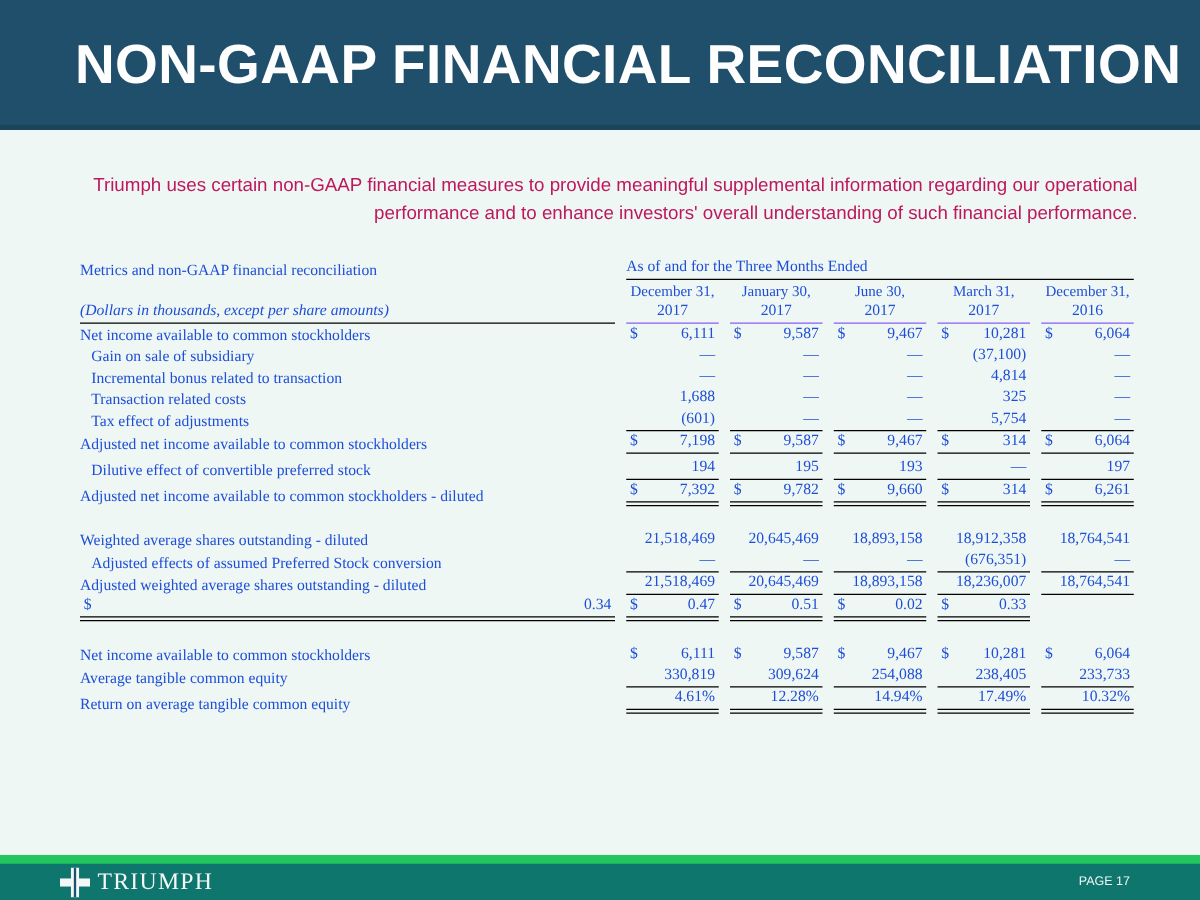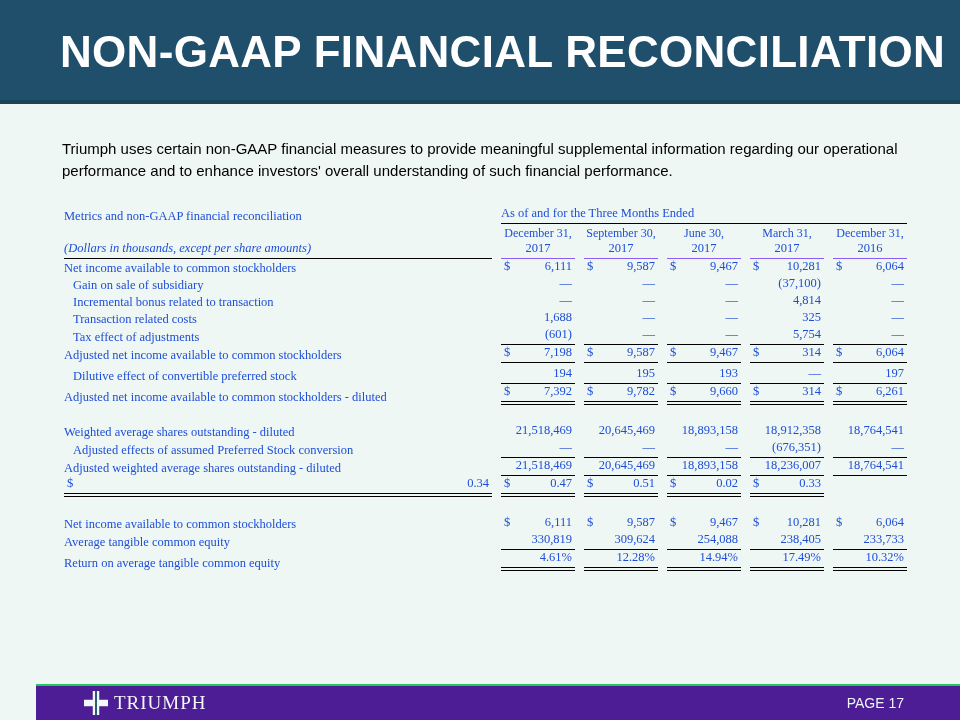--- a/index.html
+++ b/index.html
@@ -30,23 +30,24 @@
     color: #FEFEFE;
     margin: 0;
   }
 
   
   .content { padding: 34px 50px 0 62px; }
   .intro {
     font-family: "Liberation Sans", sans-serif;
     font-size: 15px;
     line-height: 1.45;
-    color: #000000;
+    color: #be185d;
     max-width: 858px;
     margin: 0 0 24px 0;
+    text-align: right;
   }
 
   
   .fintable {
     font-family: "Liberation Serif", serif;
     font-size: 12.5px;
     color: #1d4ed8;
     width: 843px;
     margin-left: 2px;
   }
@@ -88,38 +89,37 @@
   .rule-s { border-bottom: 1px solid #000; }
   .rule-d { border-bottom: 4px double #000; }
   .gap { margin-top: 3px; }
   .section + .section { margin-top: 18px; }
 
   
   .footer {
     position: absolute;
     left: 0; right: 0; bottom: 0;
     height: 36px;
-    background: #4c1d95;
-    border-top: 2px solid #22c55e;
+    background: #0f766e;
+    border-top: 7px solid #22c55e;
     display: flex;
     align-items: center;
     justify-content: space-between;
     padding: 0 56px 0 48px;
-    margin-left: 36px;
   }
   .brand { display: flex; align-items: center; gap: 6px; }
   .brandname {
     font-family: "Liberation Serif", serif;
     font-size: 19px;
     letter-spacing: 1px;
     color: #F2F8F8;
   }
   .page {
     font-family: "Liberation Sans", sans-serif;
-    font-size: 14px;
+    font-size: 10px;
     color: #EDF5F7;
   }
 </style>
 </head>
 <body>
 
 <div class="slide">
 
   <header class="topbar">
     <h1 class="title">NON-GAAP FINANCIAL RECONCILIATION</h1>
@@ -131,21 +131,21 @@
     <div class="fintable">
 
       <div class="trow hrow">
         <div class="lbl">Metrics and non-GAAP financial reconciliation</div>
         <div class="caption-span">As of and for the Three Months Ended</div>
       </div>
 
       <div class="trow hrow">
         <div class="lbl"></div>
         <div class="chead">December 31,</div>
-        <div class="chead">September 30,</div>
+        <div class="chead">January 30,</div>
         <div class="chead">June 30,</div>
         <div class="chead">March 31,</div>
         <div class="chead">December 31,</div>
       </div>
 
       <div class="trow hrow">
         <div class="lbl units">(Dollars in thousands, except per share amounts)</div>
         <div class="cyear">2017</div>
         <div class="cyear">2017</div>
         <div class="cyear">2017</div>

